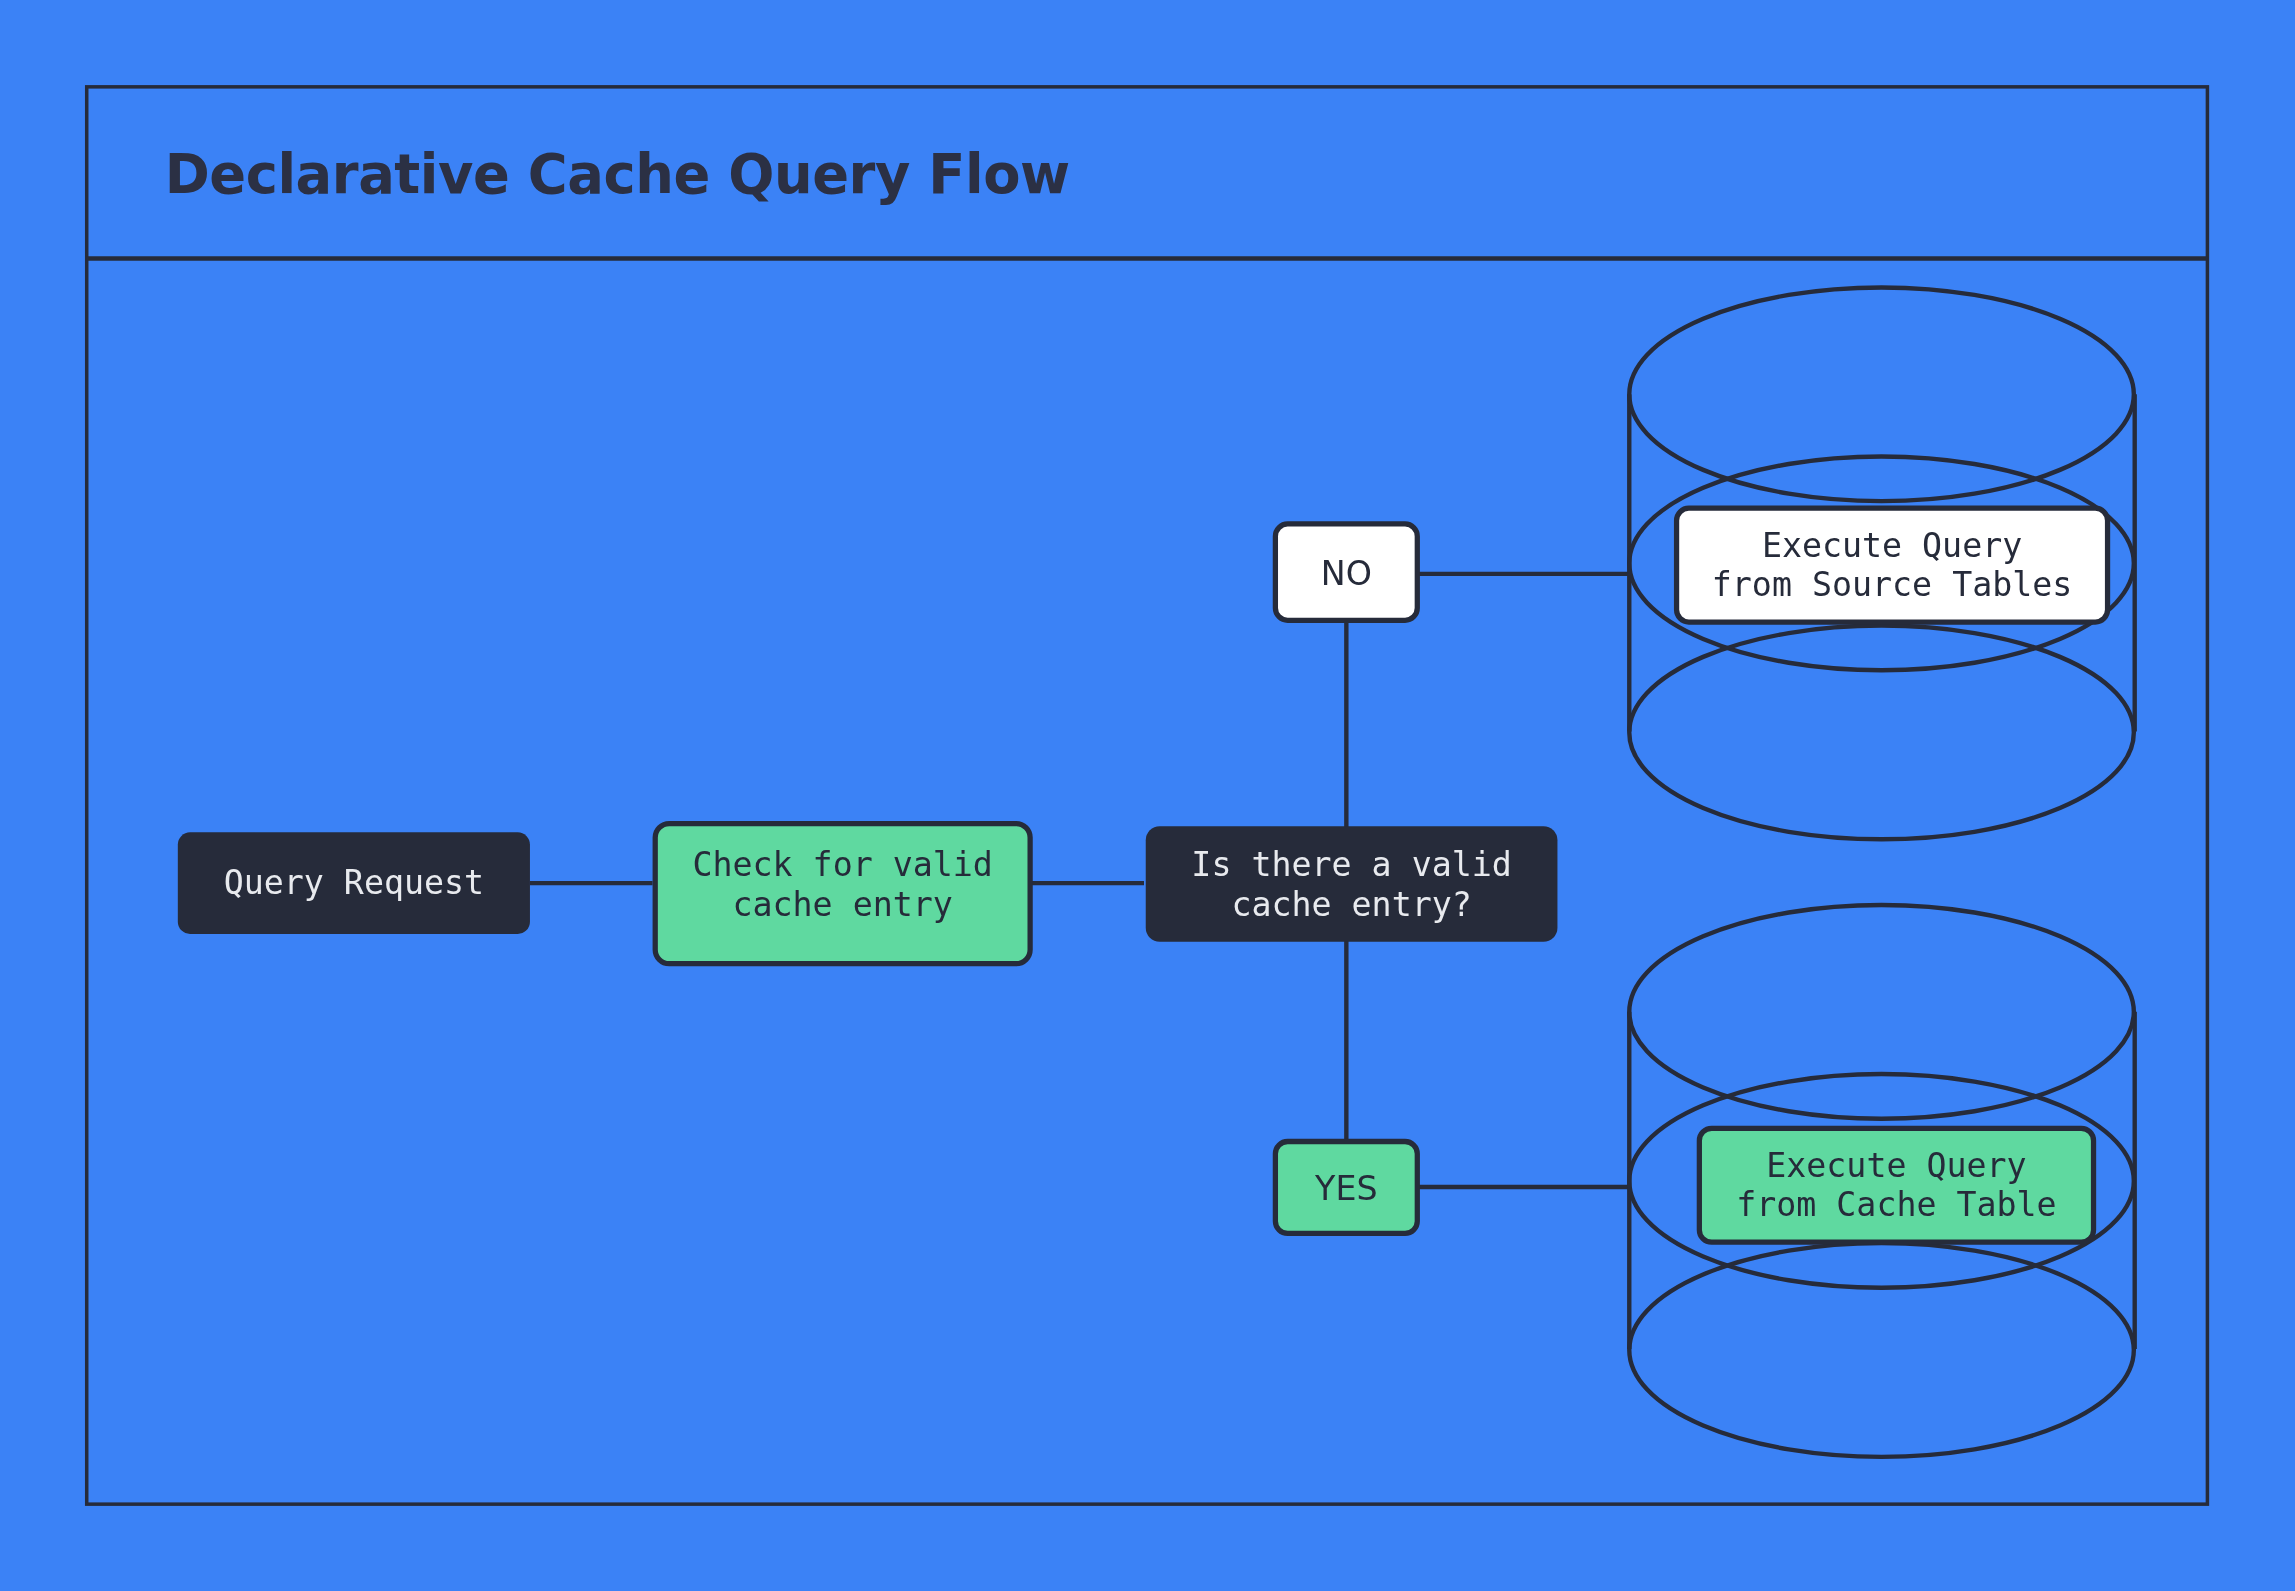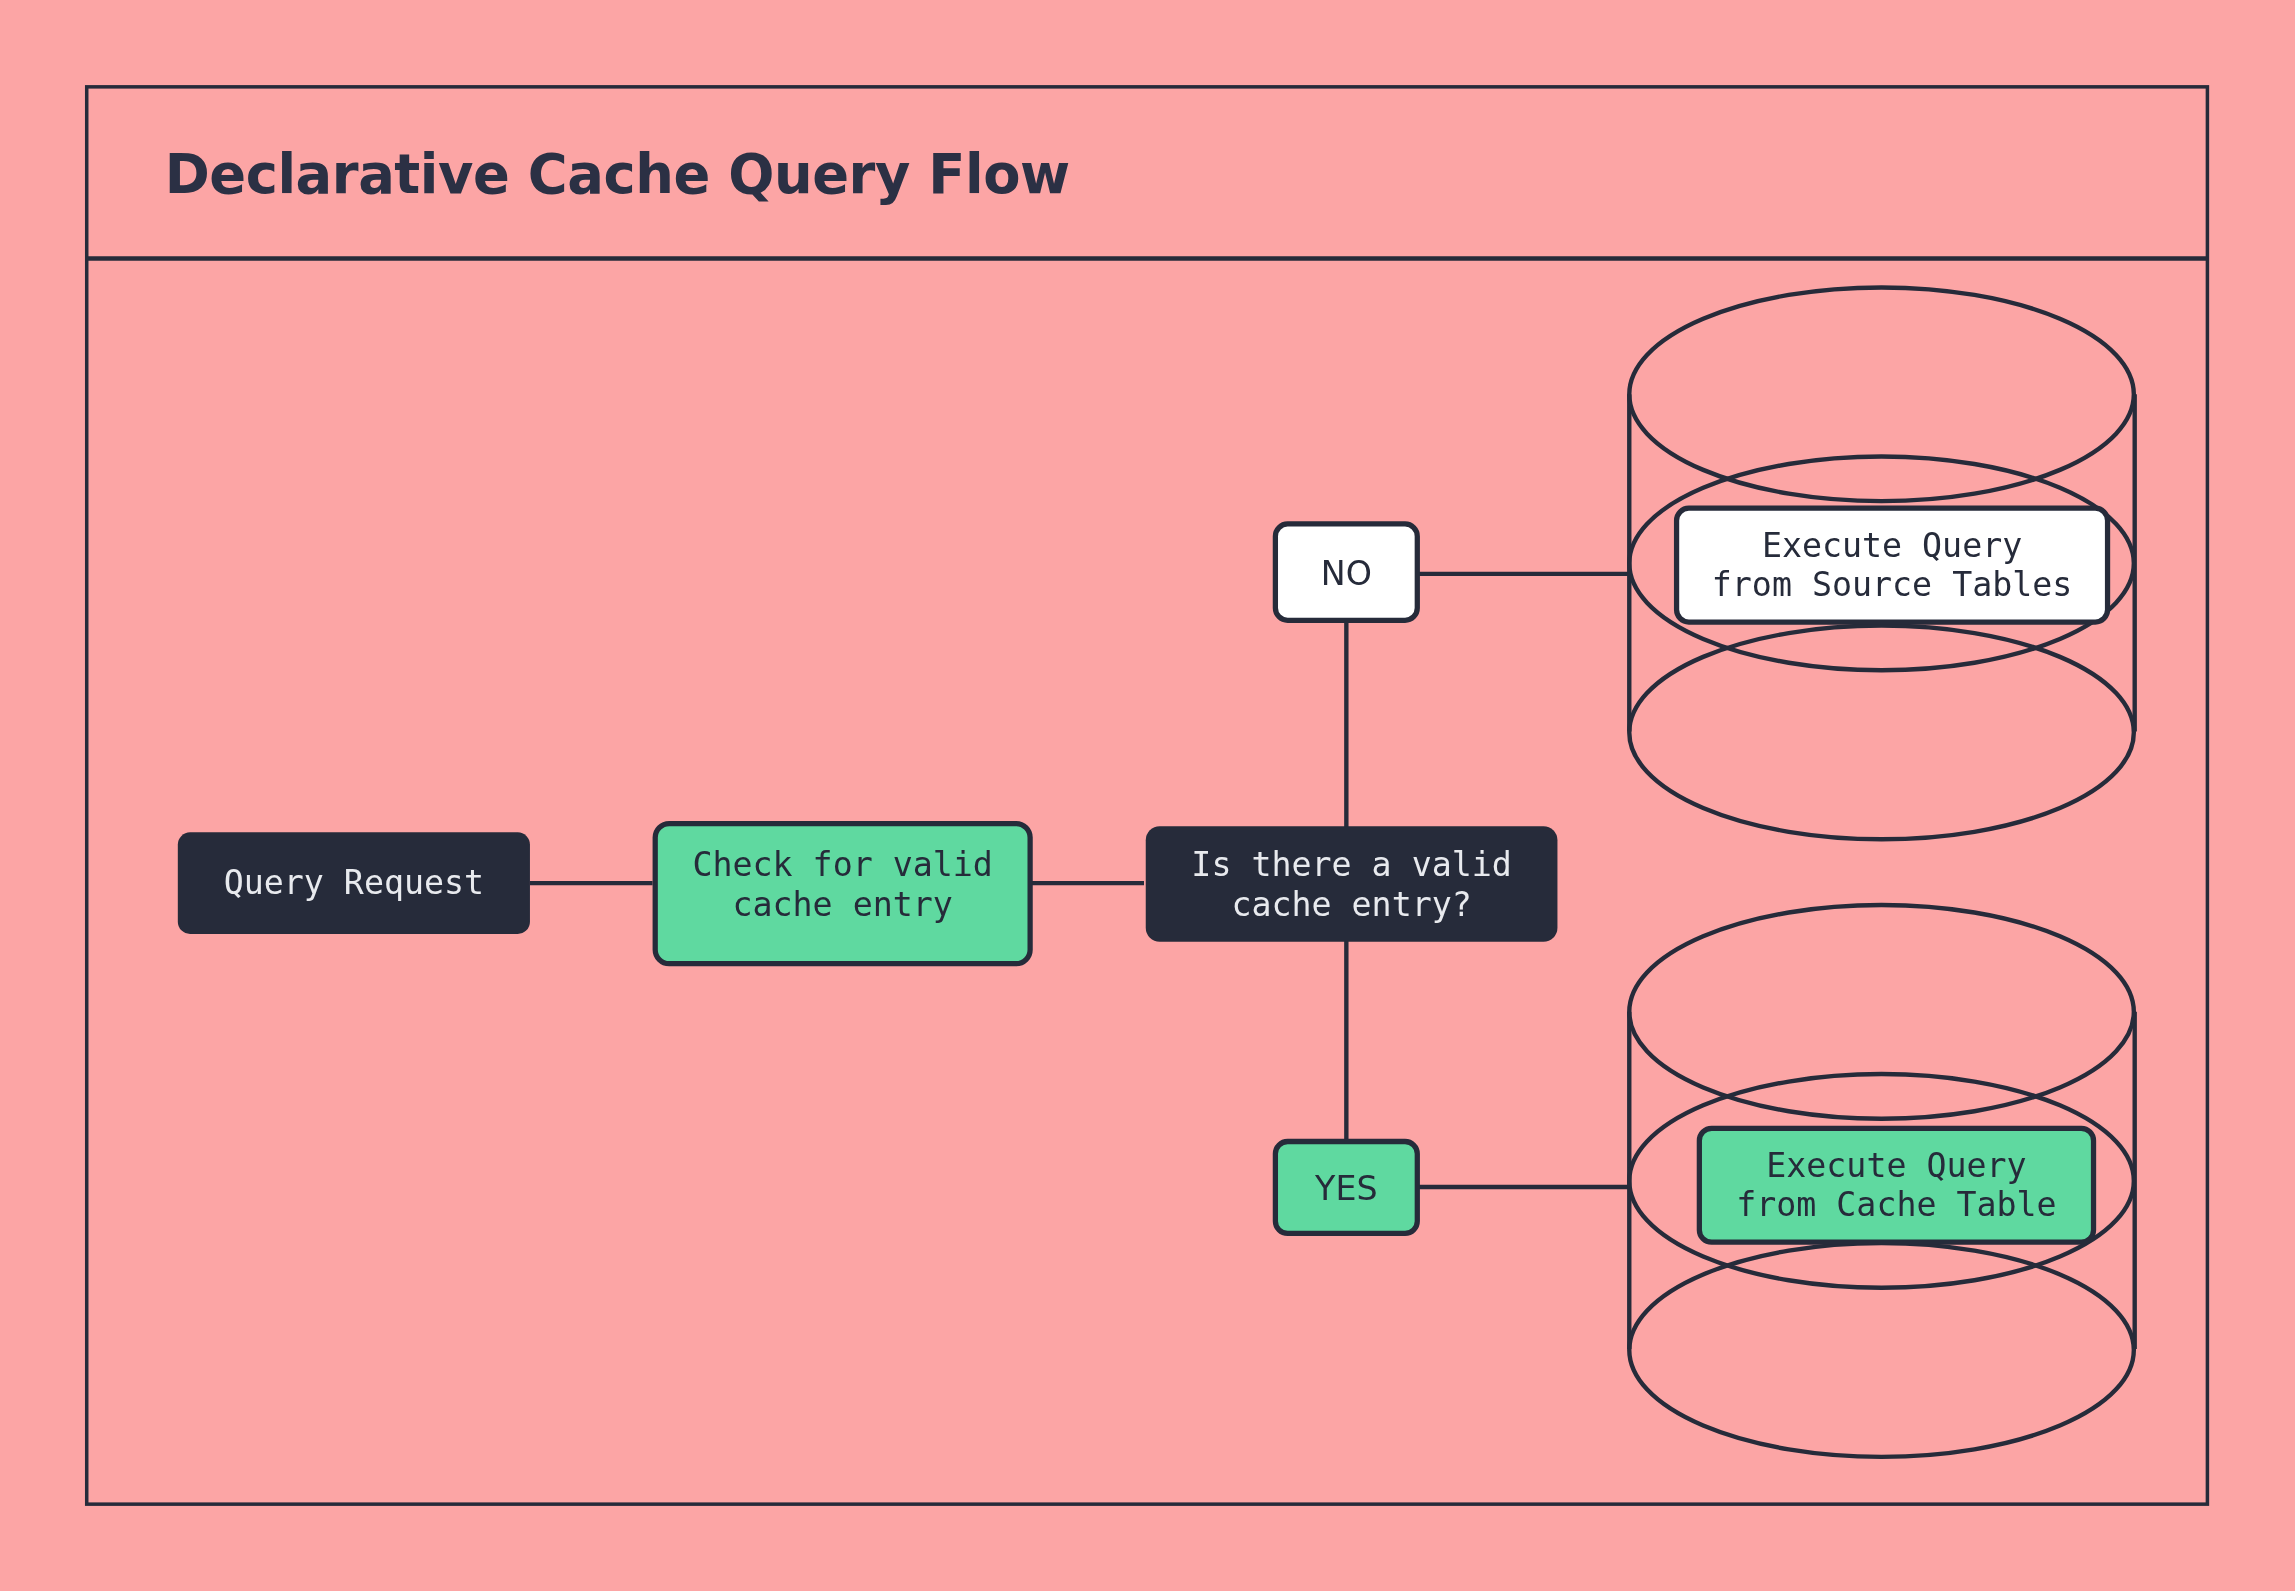--- a/index.html
+++ b/index.html
@@ -10,21 +10,21 @@
   body {
     width: 2295px;
     height: 1591px;
     font-family: "Liberation Sans", sans-serif;
     overflow: hidden;
   }
   #diagram-root {
     position: relative;
     width: 2295px;
     height: 1591px;
-    background: #fca5a5;
+    background: #3b82f6;
   }
   svg.canvas {
     position: absolute;
     top: 0;
     left: 0;
     width: 2295px;
     height: 1591px;
     display: block;
   }
   .frame-rect {

